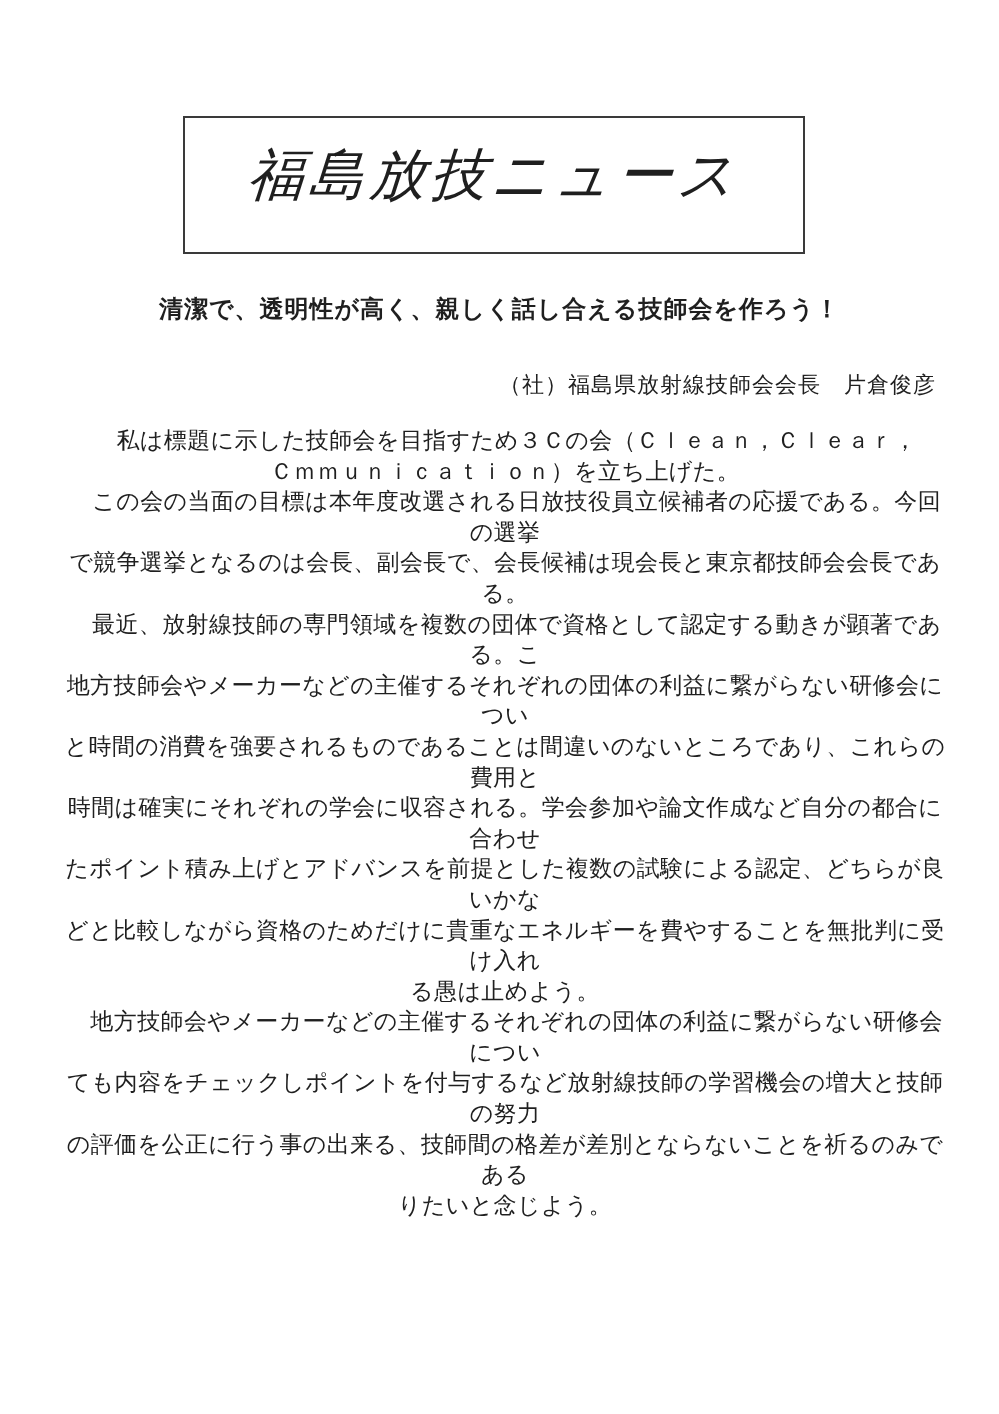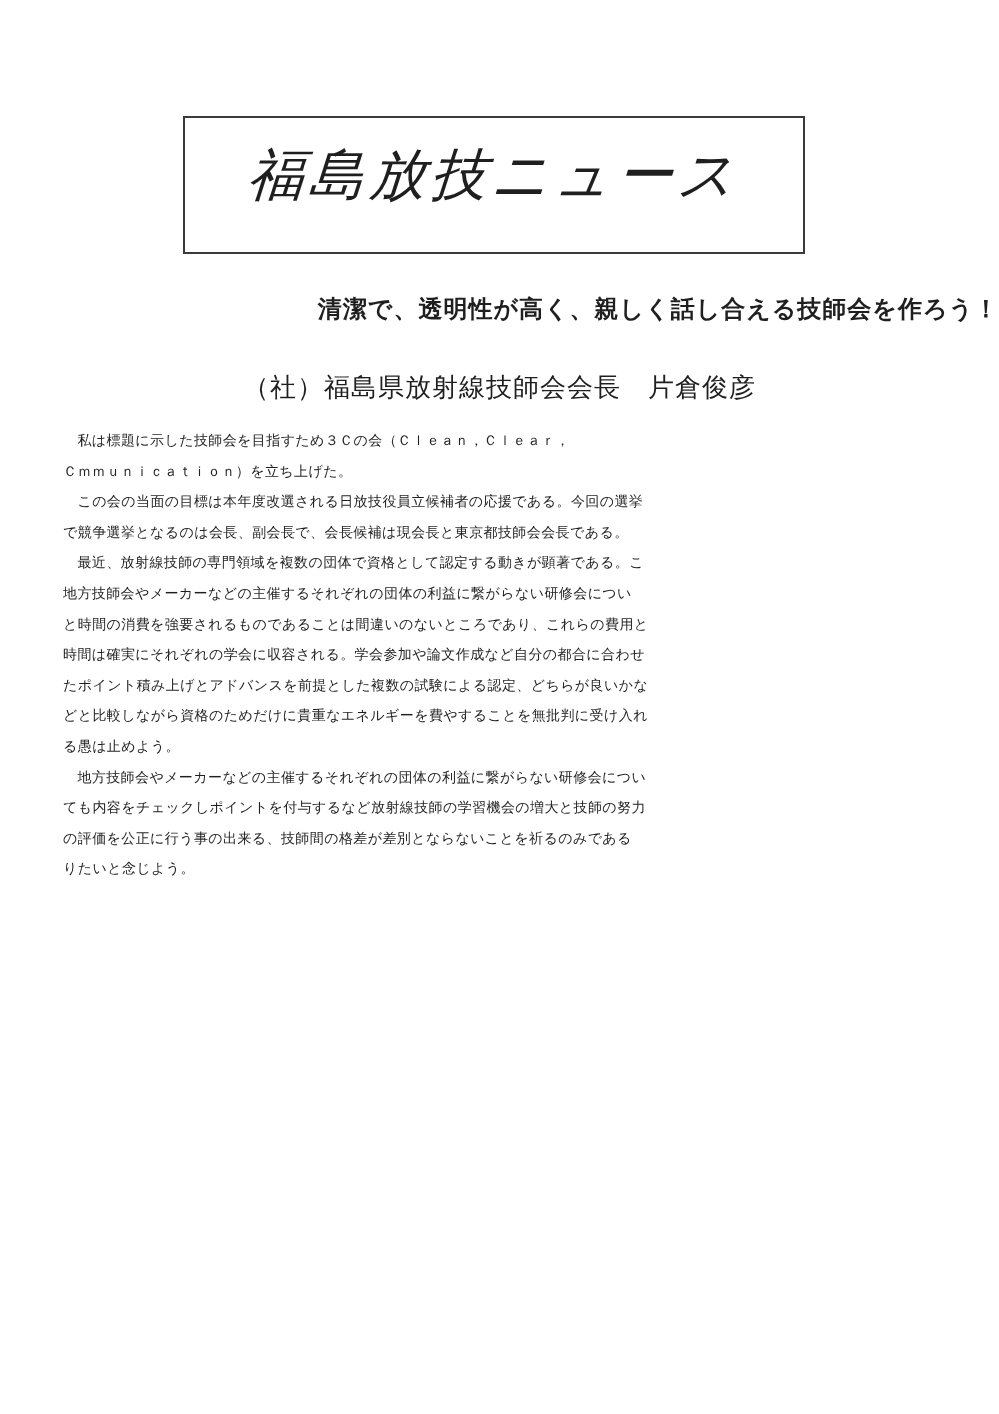--- a/index.html
+++ b/index.html
@@ -36,43 +36,43 @@
     font-weight: 500;
     letter-spacing: 5px;
     white-space: nowrap;
     transform: skewX(-4deg);
   }
   .headline {
     position: absolute;
     left: 0;
     top: 293px;
     width: 100%;
-    text-align: right;
+    text-align: center;
     font-size: 24px;
     font-weight: 600;
     letter-spacing: 1px;
   }
   .byline {
     position: absolute;
     left: 63px;
     top: 370px;
     width: 873px;
-    text-align: center;
-    font-size: 26px;
+    text-align: right;
+    font-size: 22px;
     letter-spacing: 1px;
   }
   .article-body {
     position: absolute;
     left: 63px;
     top: 425px;
     width: 884px;
-    font-size: 14px;
+    font-size: 23px;
     line-height: 30.6px;
     letter-spacing: 0.4px;
-    text-align: left;
+    text-align: center;
   }
   .article-body p {
     margin: 0;
     white-space: pre-line;
   }
 </style>
 </head>
 <body>
 
 <div class="page">

